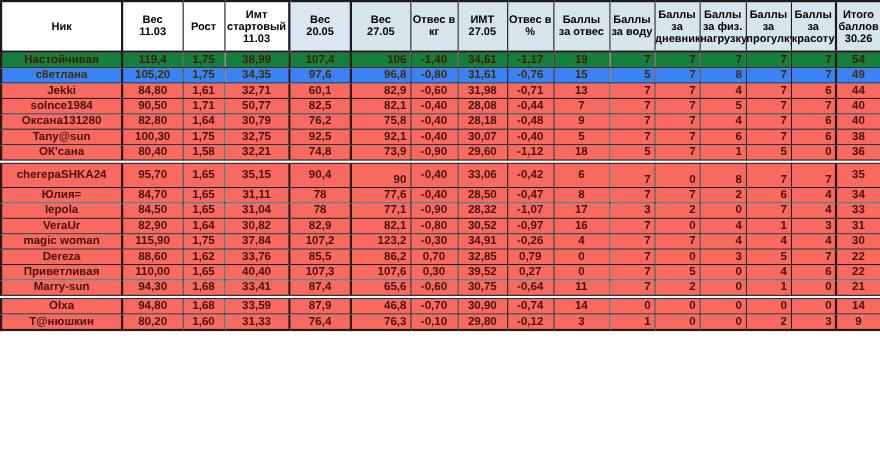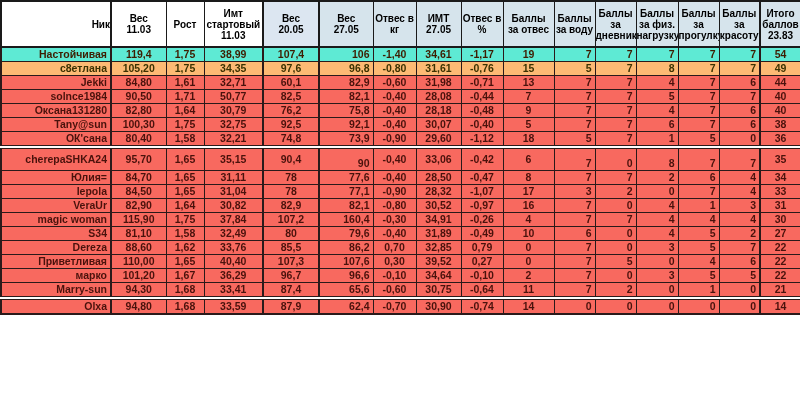--- a/index.html
+++ b/index.html
@@ -15,28 +15,28 @@
     white-space:pre-line;text-align:center;vertical-align:middle;
     border:1px solid #1a1a1a;border-top-width:2px;border-bottom-width:2px;padding:1px 0;
   }
   th.bg-white{background:#ffffff;}
   th.bg-blue_light{background:#dce6f1;}
   td{
     font-size:10.5px;font-weight:bold;line-height:12px;white-space:nowrap;
     border:1px solid #2a1a1a;padding:0 3px 1px 3px;
     text-align:center;vertical-align:middle;color:#4a120c;
   }
-  tr.gold td{background:#5eead4;color:#3e1d02;}
-  tr.yellow td{background:#fdba74;color:#3c3202;}
+  tr.gold td{background:#15803d;color:#3e1d02;}
+  tr.yellow td{background:#3b82f6;color:#3c3202;}
   tr.red td{background:#f8695f;}
   tr.row{height:14px;}
   tr.tall{height:22px;}
   td.rb{text-align:right;vertical-align:bottom;}
   
-  .c0{border-left-width:2px;border-right-width:2px;text-align:right;}
+  .c0{border-left-width:2px;border-right-width:2px;}
   .c4{border-left-width:2px;border-right-width:2px;}
   .c15{border-left-width:2px;border-right-width:2px;}
   tbody tr.row:last-child td{border-bottom-width:2px;}
   tr.sep{height:3px;}
   tr.sep td{background:#ffffff;border:none;padding:0;height:3px;}
 </style>
 </head>
 <body>
 
 <table>
@@ -88,21 +88,21 @@
 за физ.
 нагрузку</th>
         <th class="c13 bg-blue">Баллы
 за
 прогулку</th>
         <th class="c14 bg-blue">Баллы
 за
 красоту</th>
         <th class="c15 bg-blue">Итого
 баллов
-23.83</th>
+30.26</th>
       </tr>
   </thead>
   <tbody id="table-body">
       <tr class="row gold">
         <td class="c0 name">Настойчивая</td>
         <td class="c1">119,4</td>
         <td class="c2">1,75</td>
         <td class="c3">38,99</td>
         <td class="c4">107,4</td>
         <td class="c5 rb">106</td>
@@ -299,49 +299,31 @@
         <td class="c13 rb">1</td>
         <td class="c14 rb">3</td>
         <td class="c15">31</td>
       </tr>
       <tr class="row red">
         <td class="c0 name">magic woman</td>
         <td class="c1">115,90</td>
         <td class="c2">1,75</td>
         <td class="c3">37,84</td>
         <td class="c4">107,2</td>
-        <td class="c5 rb">160,4</td>
+        <td class="c5 rb">123,2</td>
         <td class="c6">-0,30</td>
         <td class="c7">34,91</td>
         <td class="c8">-0,26</td>
         <td class="c9">4</td>
         <td class="c10 rb">7</td>
         <td class="c11 rb">7</td>
         <td class="c12 rb">4</td>
         <td class="c13 rb">4</td>
         <td class="c14 rb">4</td>
         <td class="c15">30</td>
-      </tr>
-      <tr class="row red">
-        <td class="c0 name">S34</td>
-        <td class="c1">81,10</td>
-        <td class="c2">1,58</td>
-        <td class="c3">32,49</td>
-        <td class="c4">80</td>
-        <td class="c5 rb">79,6</td>
-        <td class="c6">-0,40</td>
-        <td class="c7">31,89</td>
-        <td class="c8">-0,49</td>
-        <td class="c9">10</td>
-        <td class="c10 rb">6</td>
-        <td class="c11 rb">0</td>
-        <td class="c12 rb">4</td>
-        <td class="c13 rb">5</td>
-        <td class="c14 rb">2</td>
-        <td class="c15">27</td>
       </tr>
       <tr class="row red">
         <td class="c0 name">Dereza</td>
         <td class="c1">88,60</td>
         <td class="c2">1,62</td>
         <td class="c3">33,76</td>
         <td class="c4">85,5</td>
         <td class="c5 rb">86,2</td>
         <td class="c6">0,70</td>
         <td class="c7">32,85</td>
@@ -366,38 +348,20 @@
         <td class="c8">0,27</td>
         <td class="c9">0</td>
         <td class="c10 rb">7</td>
         <td class="c11 rb">5</td>
         <td class="c12 rb">0</td>
         <td class="c13 rb">4</td>
         <td class="c14 rb">6</td>
         <td class="c15">22</td>
       </tr>
       <tr class="row red">
-        <td class="c0 name">марко</td>
-        <td class="c1">101,20</td>
-        <td class="c2">1,67</td>
-        <td class="c3">36,29</td>
-        <td class="c4">96,7</td>
-        <td class="c5 rb">96,6</td>
-        <td class="c6">-0,10</td>
-        <td class="c7">34,64</td>
-        <td class="c8">-0,10</td>
-        <td class="c9">2</td>
-        <td class="c10 rb">7</td>
-        <td class="c11 rb">0</td>
-        <td class="c12 rb">3</td>
-        <td class="c13 rb">5</td>
-        <td class="c14 rb">5</td>
-        <td class="c15">22</td>
-      </tr>
-      <tr class="row red">
         <td class="c0 name">Marry-sun</td>
         <td class="c1">94,30</td>
         <td class="c2">1,68</td>
         <td class="c3">33,41</td>
         <td class="c4">87,4</td>
         <td class="c5 rb">65,6</td>
         <td class="c6">-0,60</td>
         <td class="c7">30,75</td>
         <td class="c8">-0,64</td>
         <td class="c9">11</td>
@@ -410,26 +374,44 @@
       </tr>
       <tr class="sep">
         <td colspan="16"></td>
       </tr>
       <tr class="row red">
         <td class="c0 name">Olxa</td>
         <td class="c1">94,80</td>
         <td class="c2">1,68</td>
         <td class="c3">33,59</td>
         <td class="c4">87,9</td>
-        <td class="c5 rb">62,4</td>
+        <td class="c5 rb">46,8</td>
         <td class="c6">-0,70</td>
         <td class="c7">30,90</td>
         <td class="c8">-0,74</td>
         <td class="c9">14</td>
         <td class="c10 rb">0</td>
         <td class="c11 rb">0</td>
         <td class="c12 rb">0</td>
         <td class="c13 rb">0</td>
         <td class="c14 rb">0</td>
         <td class="c15">14</td>
       </tr>
+      <tr class="row red">
+        <td class="c0 name">Т@нюшкин</td>
+        <td class="c1">80,20</td>
+        <td class="c2">1,60</td>
+        <td class="c3">31,33</td>
+        <td class="c4">76,4</td>
+        <td class="c5 rb">76,3</td>
+        <td class="c6">-0,10</td>
+        <td class="c7">29,80</td>
+        <td class="c8">-0,12</td>
+        <td class="c9">3</td>
+        <td class="c10 rb">1</td>
+        <td class="c11 rb">0</td>
+        <td class="c12 rb">0</td>
+        <td class="c13 rb">2</td>
+        <td class="c14 rb">3</td>
+        <td class="c15">9</td>
+      </tr>
     </tbody>
 </table>
 
 </body></html>

